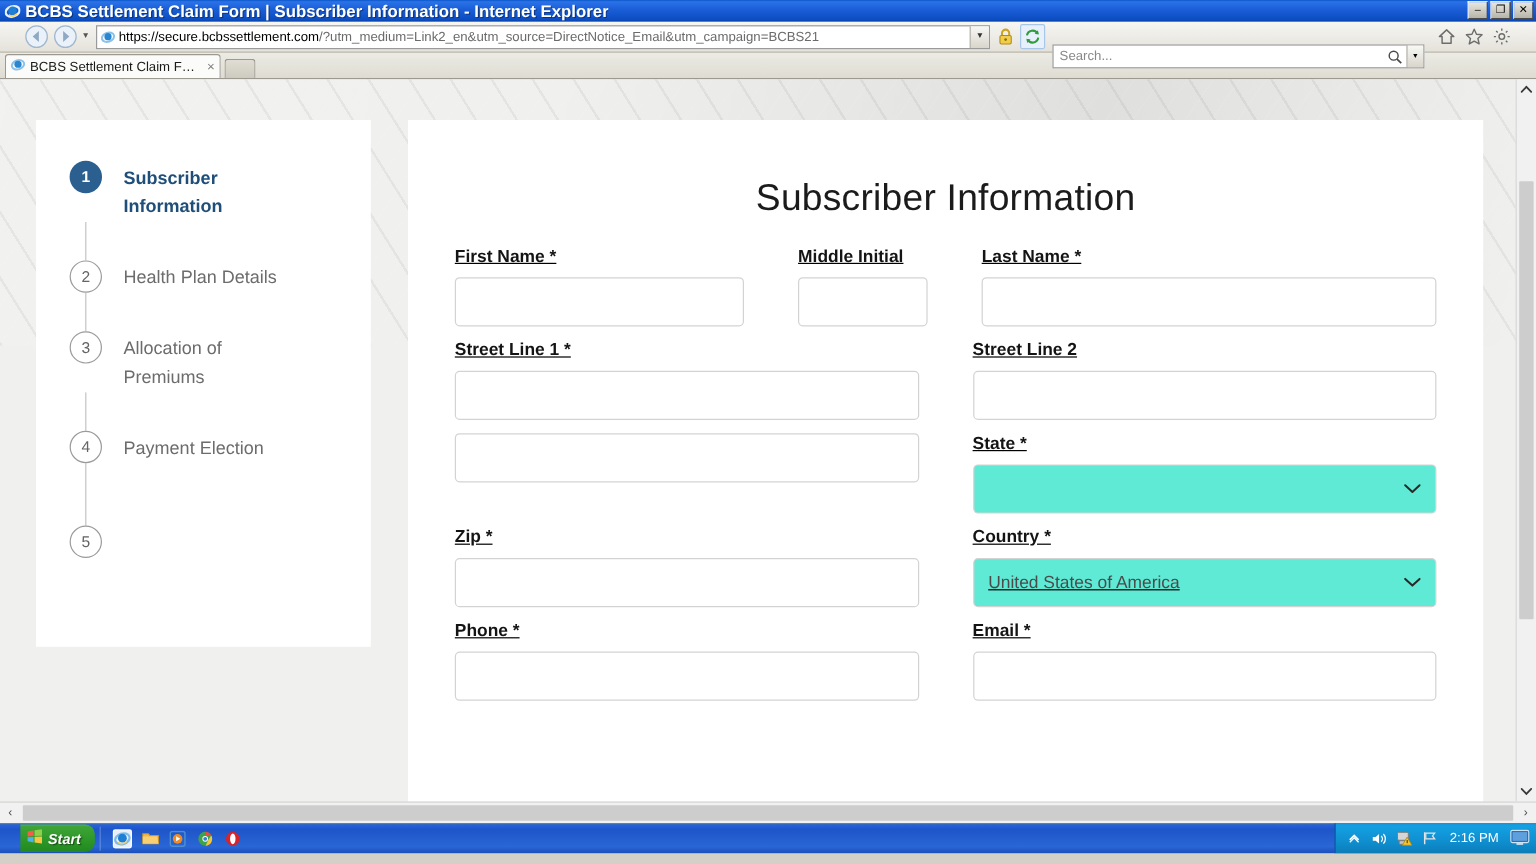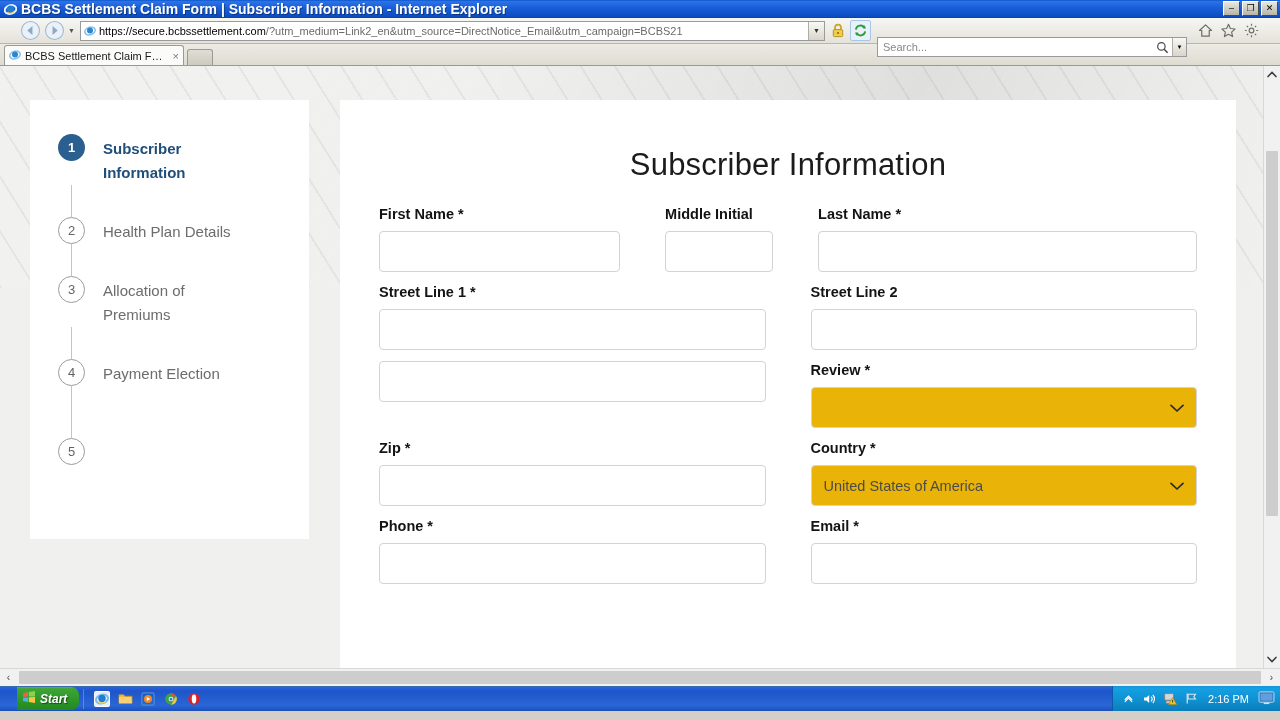--- a/index.html
+++ b/index.html
@@ -181,21 +181,21 @@
     width: 896px; min-height: 580px;
     background: #ffffff;
   }
   .form-title {
     font-size: 31px; color: #1b1b1b; font-weight: normal;
     text-align: center;
     margin: 0; padding: 47px 0 0 0;
     letter-spacing: .2px;
   }
   .form-body { padding: 22px 39px 0 39px; }
-  .frow { display: flex; gap: 45px; margin-bottom: 3px; }
+  .frow { display: flex; gap: 45px; margin-bottom: 3px; text-decoration: underline; }
   .fgroup { display: flex; flex-direction: column; }
   .flabel {
     font-size: 14.5px; font-weight: bold; color: #141414;
     margin-bottom: 8px; line-height: 18px;
   }
   .finput {
     height: 41px;
     border: 1px solid #d3d3d3;
     border-radius: 4px;
     background: #fff;
@@ -203,21 +203,21 @@
     font-size: 14px;
     padding: 0 12px;
     color: #4a4a4a;
     font-family: "Liberation Sans", sans-serif;
     outline: none;
   }
   .fselect {
     height: 41px;
     border: 1px solid #d3d3d3;
     border-radius: 4px;
-    background: #eab308;
+    background: #5eead4;
     width: 100%;
     display: flex; align-items: center;
     padding: 0 12px;
     font-size: 14.5px;
     color: #4b4b4b;
     position: relative;
   }
   .fselect .chev {
     position: absolute; right: 12px; top: 50%;
     transform: translateY(-50%);
@@ -474,21 +474,21 @@
             <span class="flabel">Street Line 2</span>
             <input class="finput" type="text" value="" style="">
           </div>
         </div>
 
         <div class="frow gap-row">
           <div class="fgroup w-half">
             <input class="finput" type="text" value="" style="">
           </div>
           <div class="fgroup w-half">
-            <span class="flabel">Review *</span>
+            <span class="flabel">State *</span>
             <div class="fselect">
               <span></span>
               <span class="chev">
                 <svg width="14" height="9" viewBox="0 0 14 9">
                     <path d="M1 1.4 L7 7 L13 1.4" fill="none" stroke="#2a2a2a" stroke-width="1.7" stroke-linecap="round" stroke-linejoin="round"></path>
                   </svg>
               </span>
             </div>
           </div>
         </div>

